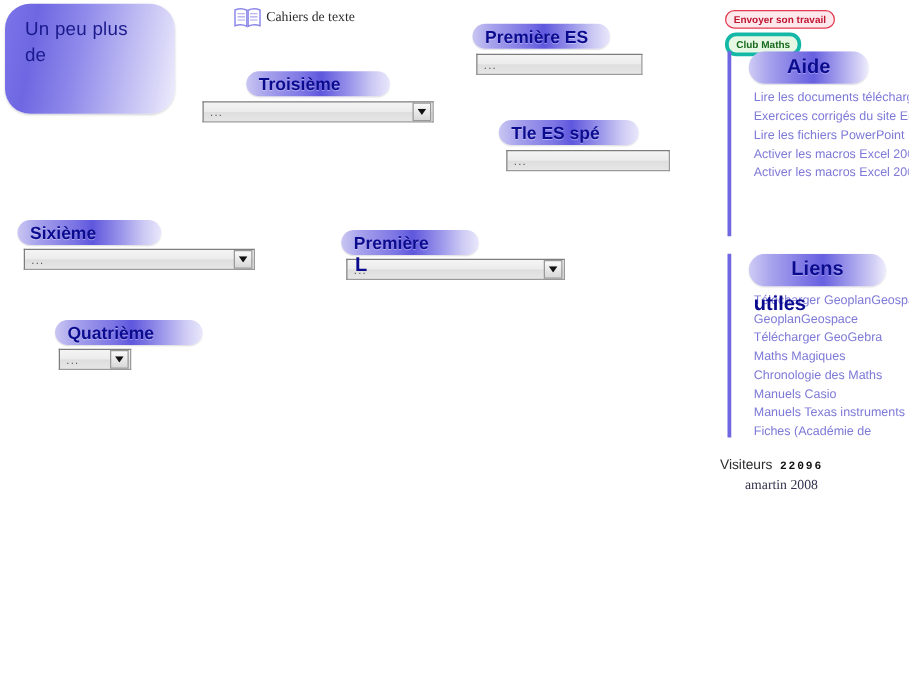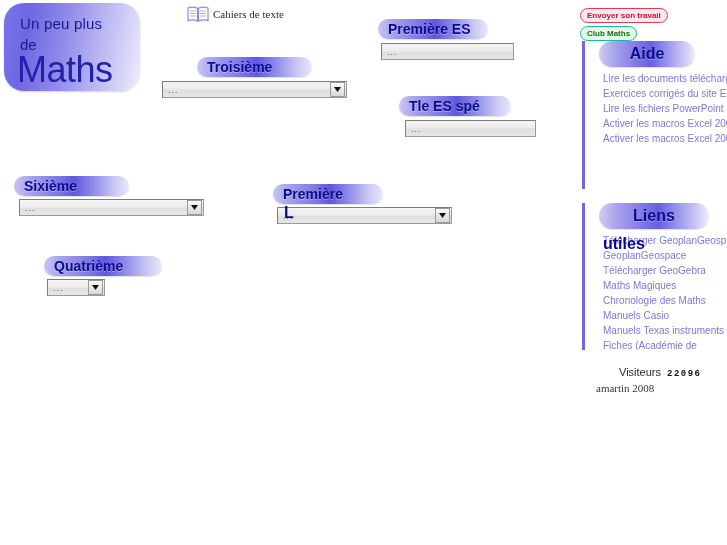--- a/index.html
+++ b/index.html
@@ -125,21 +125,21 @@
     font-weight: bold;
     white-space: nowrap;
     line-height: 11px;
   }
   .badge-red {
     border: 1px solid #e23a52;
     color: #c01430;
     background: #fde8ec;
   }
   .badge-green {
-    border: 1px solid #14b8a6;
+    border: 3px solid #14b8a6;
     color: #176a1c;
     background: #e6f7e4;
   }
 
   .sec { position: absolute; border-left: 3px solid #6f67e2; padding-left: 0; }
   .sec-head {
     position: relative;
     margin-left: 14px;
     width: 96px;
     height: 26px;
@@ -192,21 +192,20 @@
   }
 </style>
 </head>
 <body>
 
 <div id="page">
 
   <div class="logo">
     <div class="logo-l1">Un peu plus</div>
     <div class="logo-l2">de</div>
-    <div class="logo-l3">Maths</div>
   </div>
 
   <div class="cahiers">
     <span>
       <svg class="book-icon" viewBox="0 0 22 18">
         <path d="M1 3 Q6 1 10.5 3.2 L10.5 16 Q6 13.8 1 15.6 Z" fill="#ffffff" stroke="#8d88ea" stroke-width="1.2"></path>
         <path d="M21 3 Q16 1 11.5 3.2 L11.5 16 Q16 13.8 21 15.6 Z" fill="#ffffff" stroke="#8d88ea" stroke-width="1.2"></path>
         <path d="M3 6 H9 M3 8.5 H9 M3 11 H9 M13 6 H19 M13 8.5 H19 M13 11 H19" stroke="#a9a4ed" stroke-width="0.9"></path>
       </svg>
     </span>
@@ -318,20 +317,20 @@
       <a class="sec-link" href="#">Télécharger GeoGebra</a>
       <a class="sec-link" href="#">Maths Magiques</a>
       <a class="sec-link" href="#">Chronologie des Maths</a>
       <a class="sec-link" href="#">Manuels Casio</a>
       <a class="sec-link" href="#">Manuels Texas instruments</a>
       <a class="sec-link" href="#">Fiches  (Académie  de</a>
     </div>
     <span class="overlay-word" style="left:18px; top:32px;">utiles</span>
   </div>
 
-  <div class="visitors" style="left:576px; top:366px;margin-left:43px;">
+  <div class="visitors" style="left:576px; top:366px;">
     <span>Visiteurs</span>
     <span class="visitors-count">22096</span>
   </div>
 
   <div class="copyright" style="left:596px; top:382px;">amartin 2008</div>
 
 </div>
 
 </body></html>

